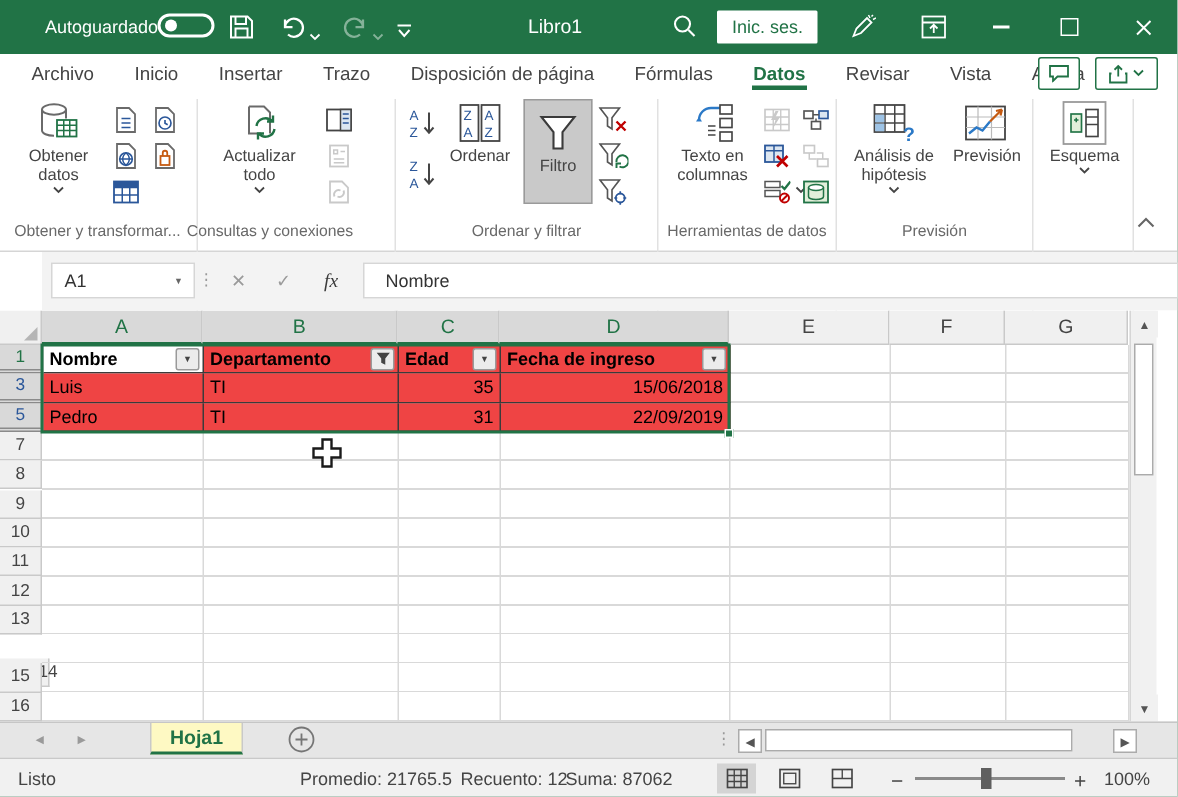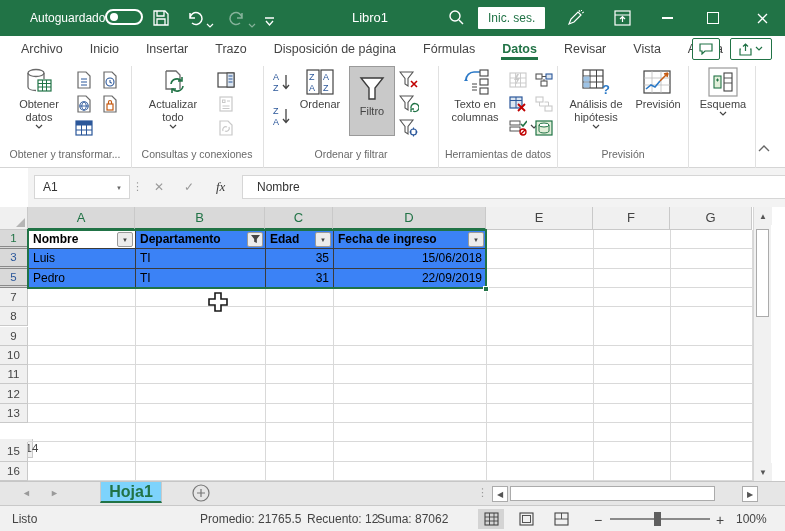--- a/index.html
+++ b/index.html
@@ -45,36 +45,36 @@
     line-height:22px;}
   .colhdr.sel{background:#d9d9d9;color:#217346;border-bottom:2px solid #217346;}
   .rowhdr{left:0;width:28px;background:#f0f0f0;border-right:1px solid #c9c9c9;
     border-bottom:1px solid #c9c9c9;font-size:11.5px;color:#444;text-align:center;
     display:flex;align-items:center;justify-content:center;}
   .rowhdr.sel{background:#d9d9d9;}
   .rowhdr.hid{border-bottom:3px double #8a8a8a;}
   .vline{width:1px;background:#d9d9d9;top:23px;height:251px;}
   .cells-bg{left:28px;top:23px;width:724px;height:251px;
     background:repeating-linear-gradient(to bottom,transparent 0 18.3px,#d9d9d9 18.3px 19.3px);}
-  .tcell{border-right:1px solid #3b3b3b;border-bottom:1px solid #3b3b3b;background:#3b82f6;
+  .tcell{border-right:1px solid #3b3b3b;border-bottom:1px solid #3b3b3b;background:#ef4444;
     font-size:12px;color:#000;display:flex;align-items:center;padding:0 4px;overflow:hidden;}
   .tcell.hdr{font-weight:bold;}
   .fbtn{width:16px;height:15px;background:#ececec;border:1px solid #9a9a9a;border-radius:2px;
     display:flex;align-items:center;justify-content:center;font-size:6px;color:#444;top:2px;}
   .selborder{border:2px solid #217346;pointer-events:none;}
   .handle{width:6px;height:6px;background:#217346;border:1px solid #fff;}
   .sbar{background:#f1f1f1;}
   .sbtn{background:#f1f1f1;display:flex;align-items:center;justify-content:center;
     font-size:8px;color:#555;}
   .sthumb{background:#fff;border:1px solid #ababab;}
   
   .sheetbar{left:0;top:481px;width:785px;height:24px;background:#e6e6e6;
     border-top:1px solid #c6c6c6;}
-  .sheettab{background:#7dd3fc;border-left:1px solid #c9c9c9;border-right:1px solid #c9c9c9;
-    border-bottom:2px solid #217346;color:#217346;font-weight:bold;font-size:16px;
+  .sheettab{background:#fef9c3;border-left:1px solid #c9c9c9;border-right:1px solid #c9c9c9;
+    border-bottom:2px solid #217346;color:#217346;font-weight:bold;font-size:13px;
     display:flex;align-items:center;justify-content:center;}
   
   .statusbar{left:0;top:505px;width:785px;height:26px;background:#f1f1f1;
     border-top:1px solid #c9c9c9;font-size:12px;color:#444;}
   .stat{top:6px;white-space:nowrap;}
   .viewbtn{top:3px;width:26px;height:20px;display:flex;align-items:center;justify-content:center;}
   .viewbtn.active{background:#d4d4d4;}
   .cursor-plus{pointer-events:none;}
 </style>
 </head>
@@ -260,21 +260,21 @@
           <rect x="3.5" y="4" width="2.5" height="2.5" stroke="#888" fill="none"></rect>
           <path d="M8 5 h3 M3.5 10 h7 M3.5 12.5 h7" stroke="#888" stroke-width="1"></path>
         </svg>
     </span>
     <span class="a rsmall dim" style="left:216px;top:56px;">
       <svg width="16" height="16" viewBox="0 0 16 16">
           <path d="M2 1 h8 l4 4 v10 h-12 z" fill="#fff" stroke="#888" stroke-width="1.2"></path>
           <path d="M5 11 a3 3 0 0 1 4 -4 M11 7 a3 3 0 0 1 -4 4" fill="none" stroke="#888" stroke-width="1.2"></path>
         </svg>
     </span>
-    <div class="a glabel" style="left:133px;width:128px;">Consultas y conexiones</div>
+    <div class="a glabel" style="left:116px;width:128px;">Consultas y conexiones</div>
 
     <span class="a rsmall" style="left:268px;top:10px;width:26px;">
       <svg width="22" height="22" viewBox="0 0 22 22">
           <text x="3" y="9" font-size="9" fill="#2b579a" font-family="Liberation Sans">A</text>
           <text x="3" y="20" font-size="9" fill="#2b579a" font-family="Liberation Sans">Z</text>
           <path d="M16 4 V17 M13 14 L16 17.5 L19 14" fill="none" stroke="#444" stroke-width="1.3"></path>
         </svg>
     </span>
     <span class="a rsmall" style="left:268px;top:44px;width:26px;">
       <svg width="22" height="22" viewBox="0 0 22 22">

